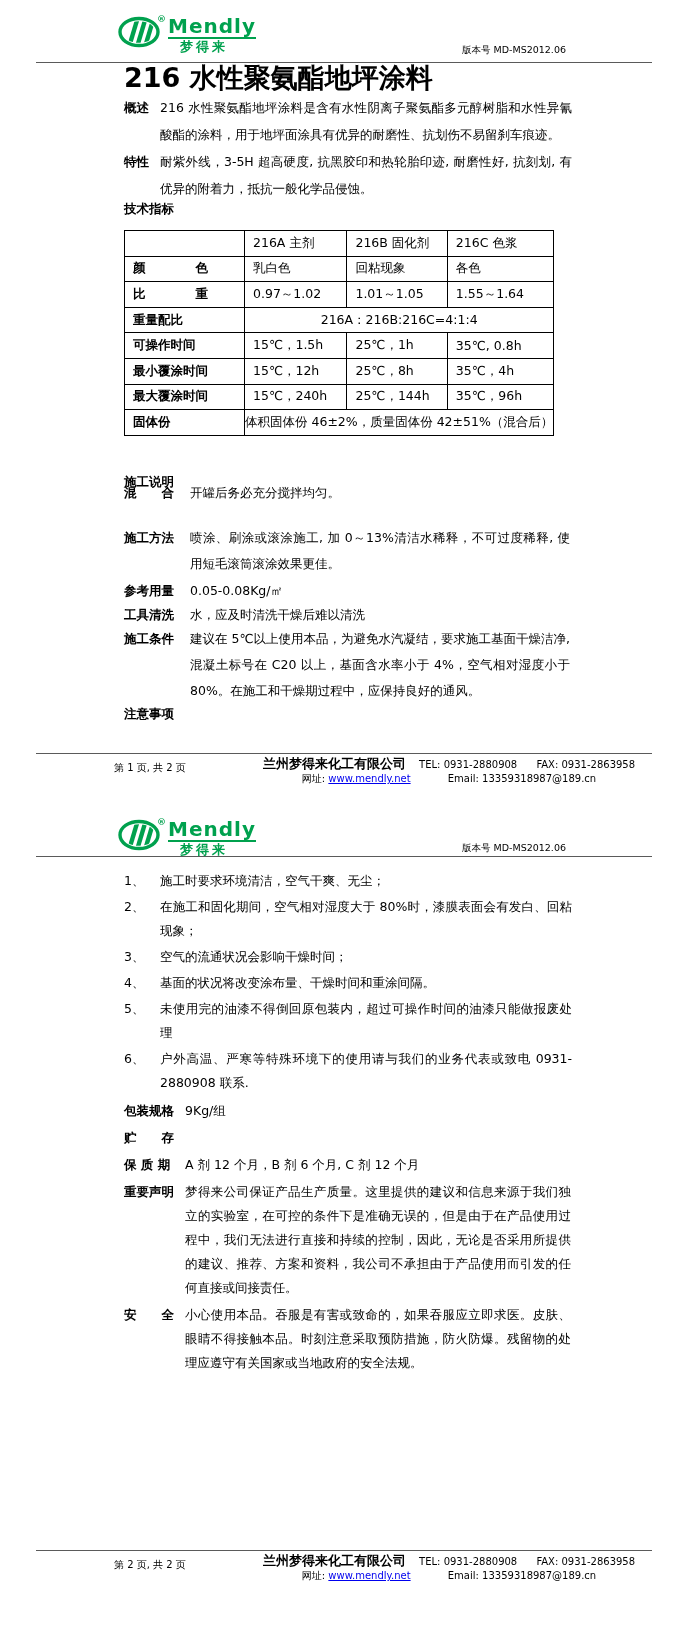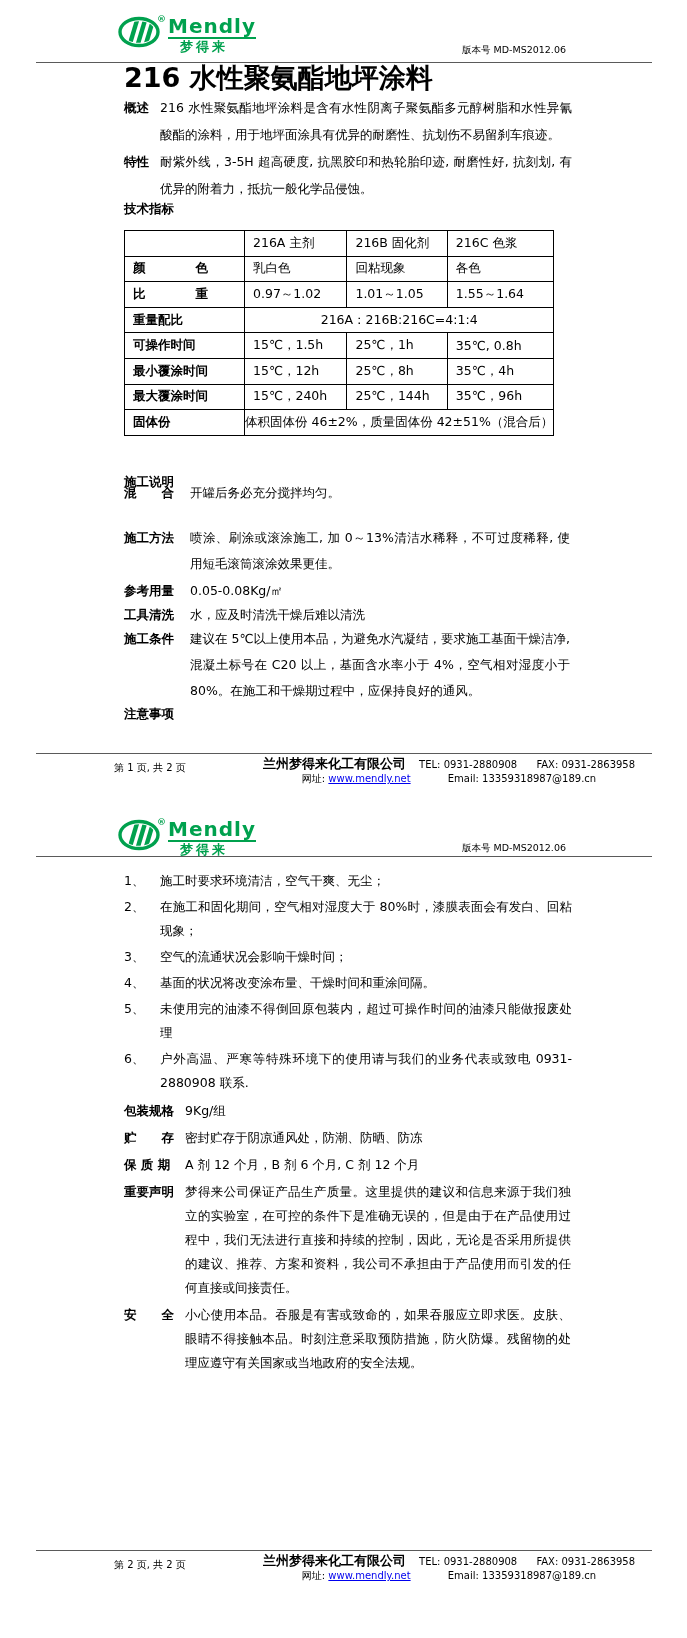--- a/index.html
+++ b/index.html
@@ -261,21 +261,20 @@
       </div>
     </div>
 
     <div id="labeled">
       <div class="litem">
         <span class="lab">包装规格</span>
         <span class="txt">9Kg/组</span>
       </div>
       <div class="litem">
         <span class="lab">贮　　存</span>
-        <span class="txt">密封贮存于阴凉通风处，防潮、防晒、防冻</span>
       </div>
       <div class="litem">
         <span class="lab">保 质 期</span>
         <span class="txt">A 剂 12 个月，B 剂 6 个月, C 剂 12 个月</span>
       </div>
       <div class="litem">
         <span class="lab">重要声明</span>
         <span class="txt">梦得来公司保证产品生产质量。这里提供的建议和信息来源于我们独立的实验室，在可控的条件下是准确无误的，但是由于在产品使用过程中，我们无法进行直接和持续的控制，因此，无论是否采用所提供的建议、推荐、方案和资料，我公司不承担由于产品使用而引发的任何直接或间接责任。</span>
       </div>
       <div class="litem">

